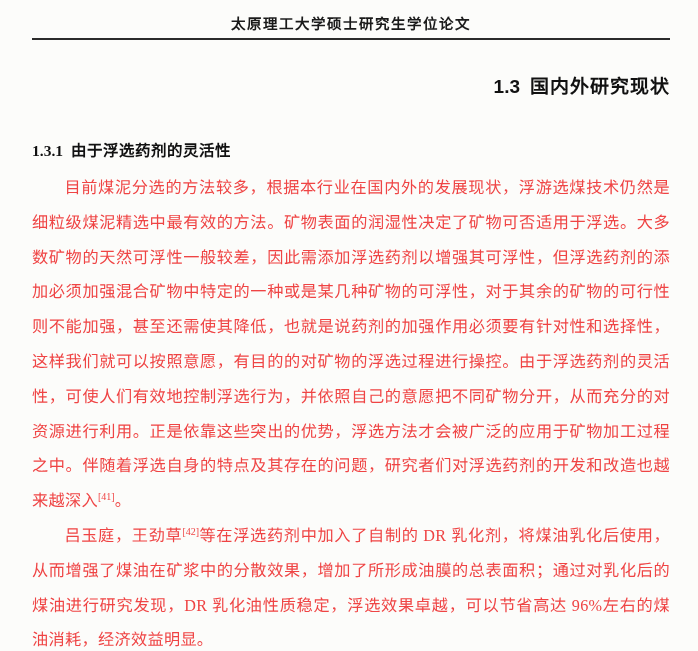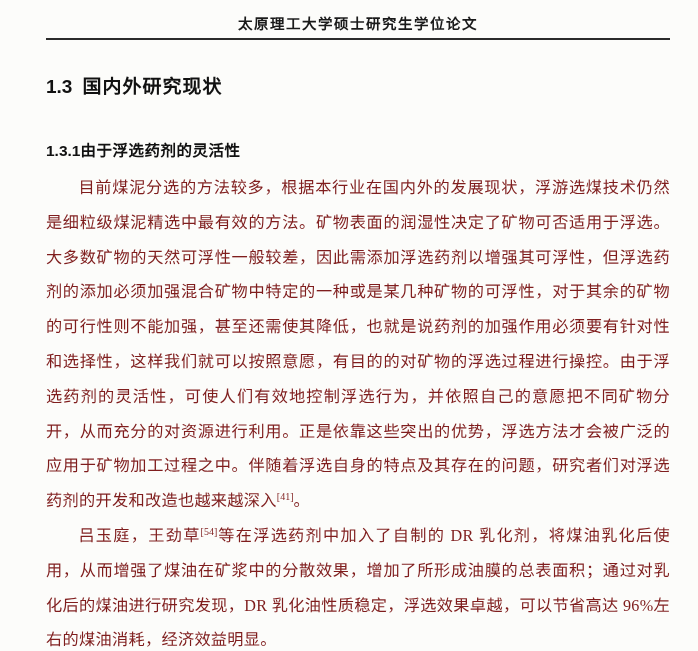--- a/index.html
+++ b/index.html
@@ -12,21 +12,21 @@
     overflow: hidden;
     background: #fcfcfa;
     color: #1c1c1c;
     font-family: "Liberation Serif", "DejaVu Serif", serif;
     -webkit-font-smoothing: antialiased;
   }
   .page {
     box-sizing: border-box;
     width: 698px;
     height: 539px;
-    padding: 12px 28px 0 46px;
+    padding: 12px 28px 0 32px;
   }
   
   .doc-header {
     text-align: center;
     font-size: 14.5px;
     font-weight: bold;
     letter-spacing: 1.5px;
     color: #1a1a1a;
     padding-bottom: 5px;
   }
@@ -36,44 +36,45 @@
     margin: 0 0 0 0;
   }
   
   .section-heading {
     margin: 31px 0 0 0;
     font-family: "Liberation Sans", "DejaVu Sans", sans-serif;
     font-size: 19px;
     font-weight: bold;
     color: #111;
     letter-spacing: 1px;
+    text-align: right;
   }
   .section-heading .sec-num { letter-spacing: 0; margin-right: 10px; }
   
   .subsection-heading {
     margin: 40px 0 0 0;
     font-family: "Liberation Sans", "DejaVu Sans", sans-serif;
     font-size: 15.5px;
     font-weight: bold;
     color: #111;
     letter-spacing: 0.5px;
   }
-  .subsection-heading .sec-num { letter-spacing: 0; margin-right: 0; }
+  .subsection-heading .sec-num { letter-spacing: 0; margin-right: 8px; font-family: Liberation Serif, serif; }
   
   .body-text {
     margin-top: 11px;
   }
   p.para {
     margin: 0;
     font-size: 16.2px;
     line-height: 34.8px;
     text-align: justify;
     text-justify: inter-ideograph;
     text-indent: 2em;
-    color: #7f1d1d;
+    color: #ef4444;
     letter-spacing: 0.3px;
   }
   sup.cite {
     font-size: 10px;
     line-height: 0;
     vertical-align: super;
     letter-spacing: 0;
   }
 </style>
 </head>
@@ -86,17 +87,17 @@
   <div class="header-rule"></div>
 
   <h1 class="section-heading"><span class="sec-num">1.3</span><span>国内外研究现状</span></h1>
 
   <h2 class="subsection-heading"><span class="sec-num">1.3.1</span><span>由于浮选药剂的灵活性</span></h2>
 
   <div class="body-text">
 
     <p class="para"><span>目前煤泥分选的方法较多，根据本行业在国内外的发展现状，浮游选煤技术仍然是细粒级煤泥精选中最有效的方法。矿物表面的润湿性决定了矿物可否适用于浮选。大多数矿物的天然可浮性一般较差，因此需添加浮选药剂以增强其可浮性，但浮选药剂的添加必须加强混合矿物中特定的一种或是某几种矿物的可浮性，对于其余的矿物的可行性则不能加强，甚至还需使其降低，也就是说药剂的加强作用必须要有针对性和选择性，这样我们就可以按照意愿，有目的的对矿物的浮选过程进行操控。由于浮选药剂的灵活性，可使人们有效地控制浮选行为，并依照自己的意愿把不同矿物分开，从而充分的对资源进行利用。正是依靠这些突出的优势，浮选方法才会被广泛的应用于矿物加工过程之中。伴随着浮选自身的特点及其存在的问题，研究者们对浮选药剂的开发和改造也越来越深入</span><sup class="cite">[41]</sup><span>。</span></p>
 
-    <p class="para"><span>吕玉庭，王劲草</span><sup class="cite">[54]</sup><span>等在浮选药剂中加入了自制的 DR 乳化剂，将煤油乳化后使用，从而增强了煤油在矿浆中的分散效果，增加了所形成油膜的总表面积；通过对乳化后的煤油进行研究发现，DR 乳化油性质稳定，浮选效果卓越，可以节省高达 96%左右的煤油消耗，经济效益明显。</span></p>
+    <p class="para"><span>吕玉庭，王劲草</span><sup class="cite">[42]</sup><span>等在浮选药剂中加入了自制的 DR 乳化剂，将煤油乳化后使用，从而增强了煤油在矿浆中的分散效果，增加了所形成油膜的总表面积；通过对乳化后的煤油进行研究发现，DR 乳化油性质稳定，浮选效果卓越，可以节省高达 96%左右的煤油消耗，经济效益明显。</span></p>
 
   </div>
 
 </div>
 
 </body></html>

